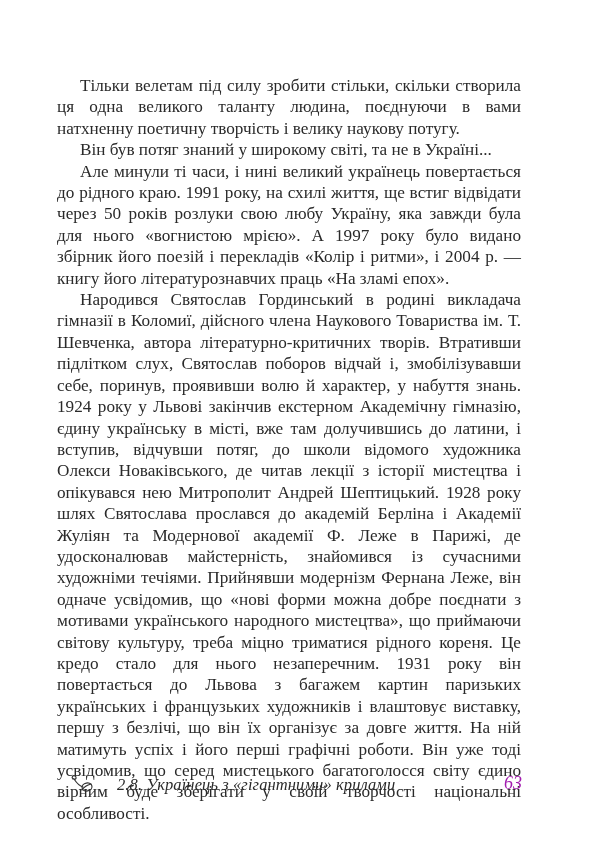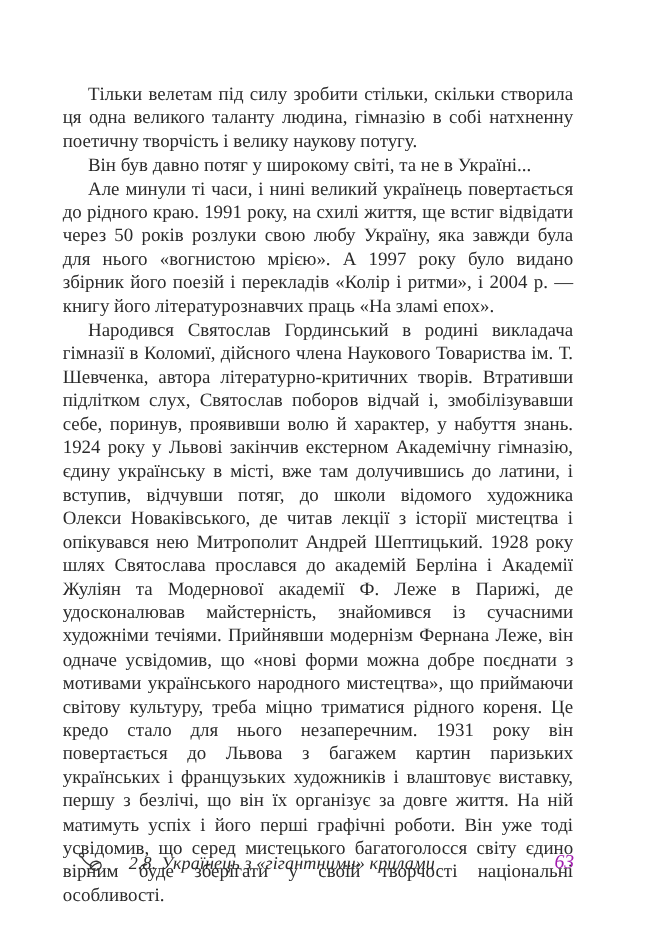--- a/index.html
+++ b/index.html
@@ -60,22 +60,22 @@
       top: 1px;
       font-size: 18px;
       font-style: italic;
       color: #a21caf;
     }
   </style>
 </head>
 <body>
 
 <div class="page-body">
-  <p>Тільки велетам під силу зробити стільки, скільки створила ця одна великого таланту людина, гімназію в собі натхненну по­етичну творчість і велику наукову потугу.</p>
-  <p>Він був давно потяг у широкому світі, та не в Україні...</p>
+  <p>Тільки велетам під силу зробити стільки, скільки створила ця одна великого таланту людина, поєднуючи в вами натхненну по­етичну творчість і велику наукову потугу.</p>
+  <p>Він був потяг знаний у широкому світі, та не в Україні...</p>
   <p>Але минули ті часи, і нині великий українець повертається до рідного краю. 1991 року, на схилі життя, ще встиг відвідати через 50 років розлуки свою любу Україну, яка завжди була для нього «вогнистою мрією». А 1997 року було видано збірник його поезій і перекладів «Колір і ритми», і 2004 р. — книгу його літе­ратурознавчих праць «На зламі епох».</p>
   <p>Народився Святослав Гординський в родині викладача гімназії в Коломиї, дійсного члена Наукового Товариства ім. Т. Шевчен­ка, автора літературно-критичних творів. Втративши підлітком слух, Святослав поборов відчай і, змобілізувавши себе, поринув, проявивши волю й характер, у набуття знань. 1924 року у Львові закінчив екстерном Академічну гімназію, єдину українську в міс­ті, вже там долучившись до латини, і вступив, відчувши потяг, до школи відомого художника Олекси Новаківського, де читав лекції з історії мистецтва і опікувався нею Митрополит Андрей Шептицький. 1928 року шлях Святослава прослався до академій Берліна і Академії Жуліян та Модернової академії Ф. Леже в Па­рижі, де удосконалював майстерність, знайомився із сучасними художніми течіями. Прийнявши модернізм Фернана Леже, він одначе усвідомив, що «нові форми можна добре поєднати з моти­вами українського народного мистецтва», що приймаючи світову культуру, треба міцно триматися рідного кореня. Це кредо стало для нього незаперечним. 1931 року він повертається до Львова з багажем картин паризьких українських і французьких художни­ків і влаштовує виставку, першу з безлічі, що він їх організує за довге життя. На ній матимуть успіх і його перші графічні робо­ти. Він уже тоді усвідомив, що серед мистецького багатоголосся світу єдино вірним буде зберігати у своїй творчості національні особливості.</p>
 </div>
 
 <div class="footer">
   <span class="ornament">
     <svg width="26" height="20" viewBox="0 0 26 20" fill="none" stroke="#333" stroke-width="1.2" stroke-linecap="round">
       <path d="M3 5 C1 3, 3 1, 5 2 C7 3, 6 6, 4 5 C6 8, 9 12, 13 13"></path>
       <ellipse cx="17" cy="13" rx="5" ry="4" transform="rotate(-10 17 13)"></ellipse>
       <path d="M12 16 C14 13, 17 11, 21 10"></path>

